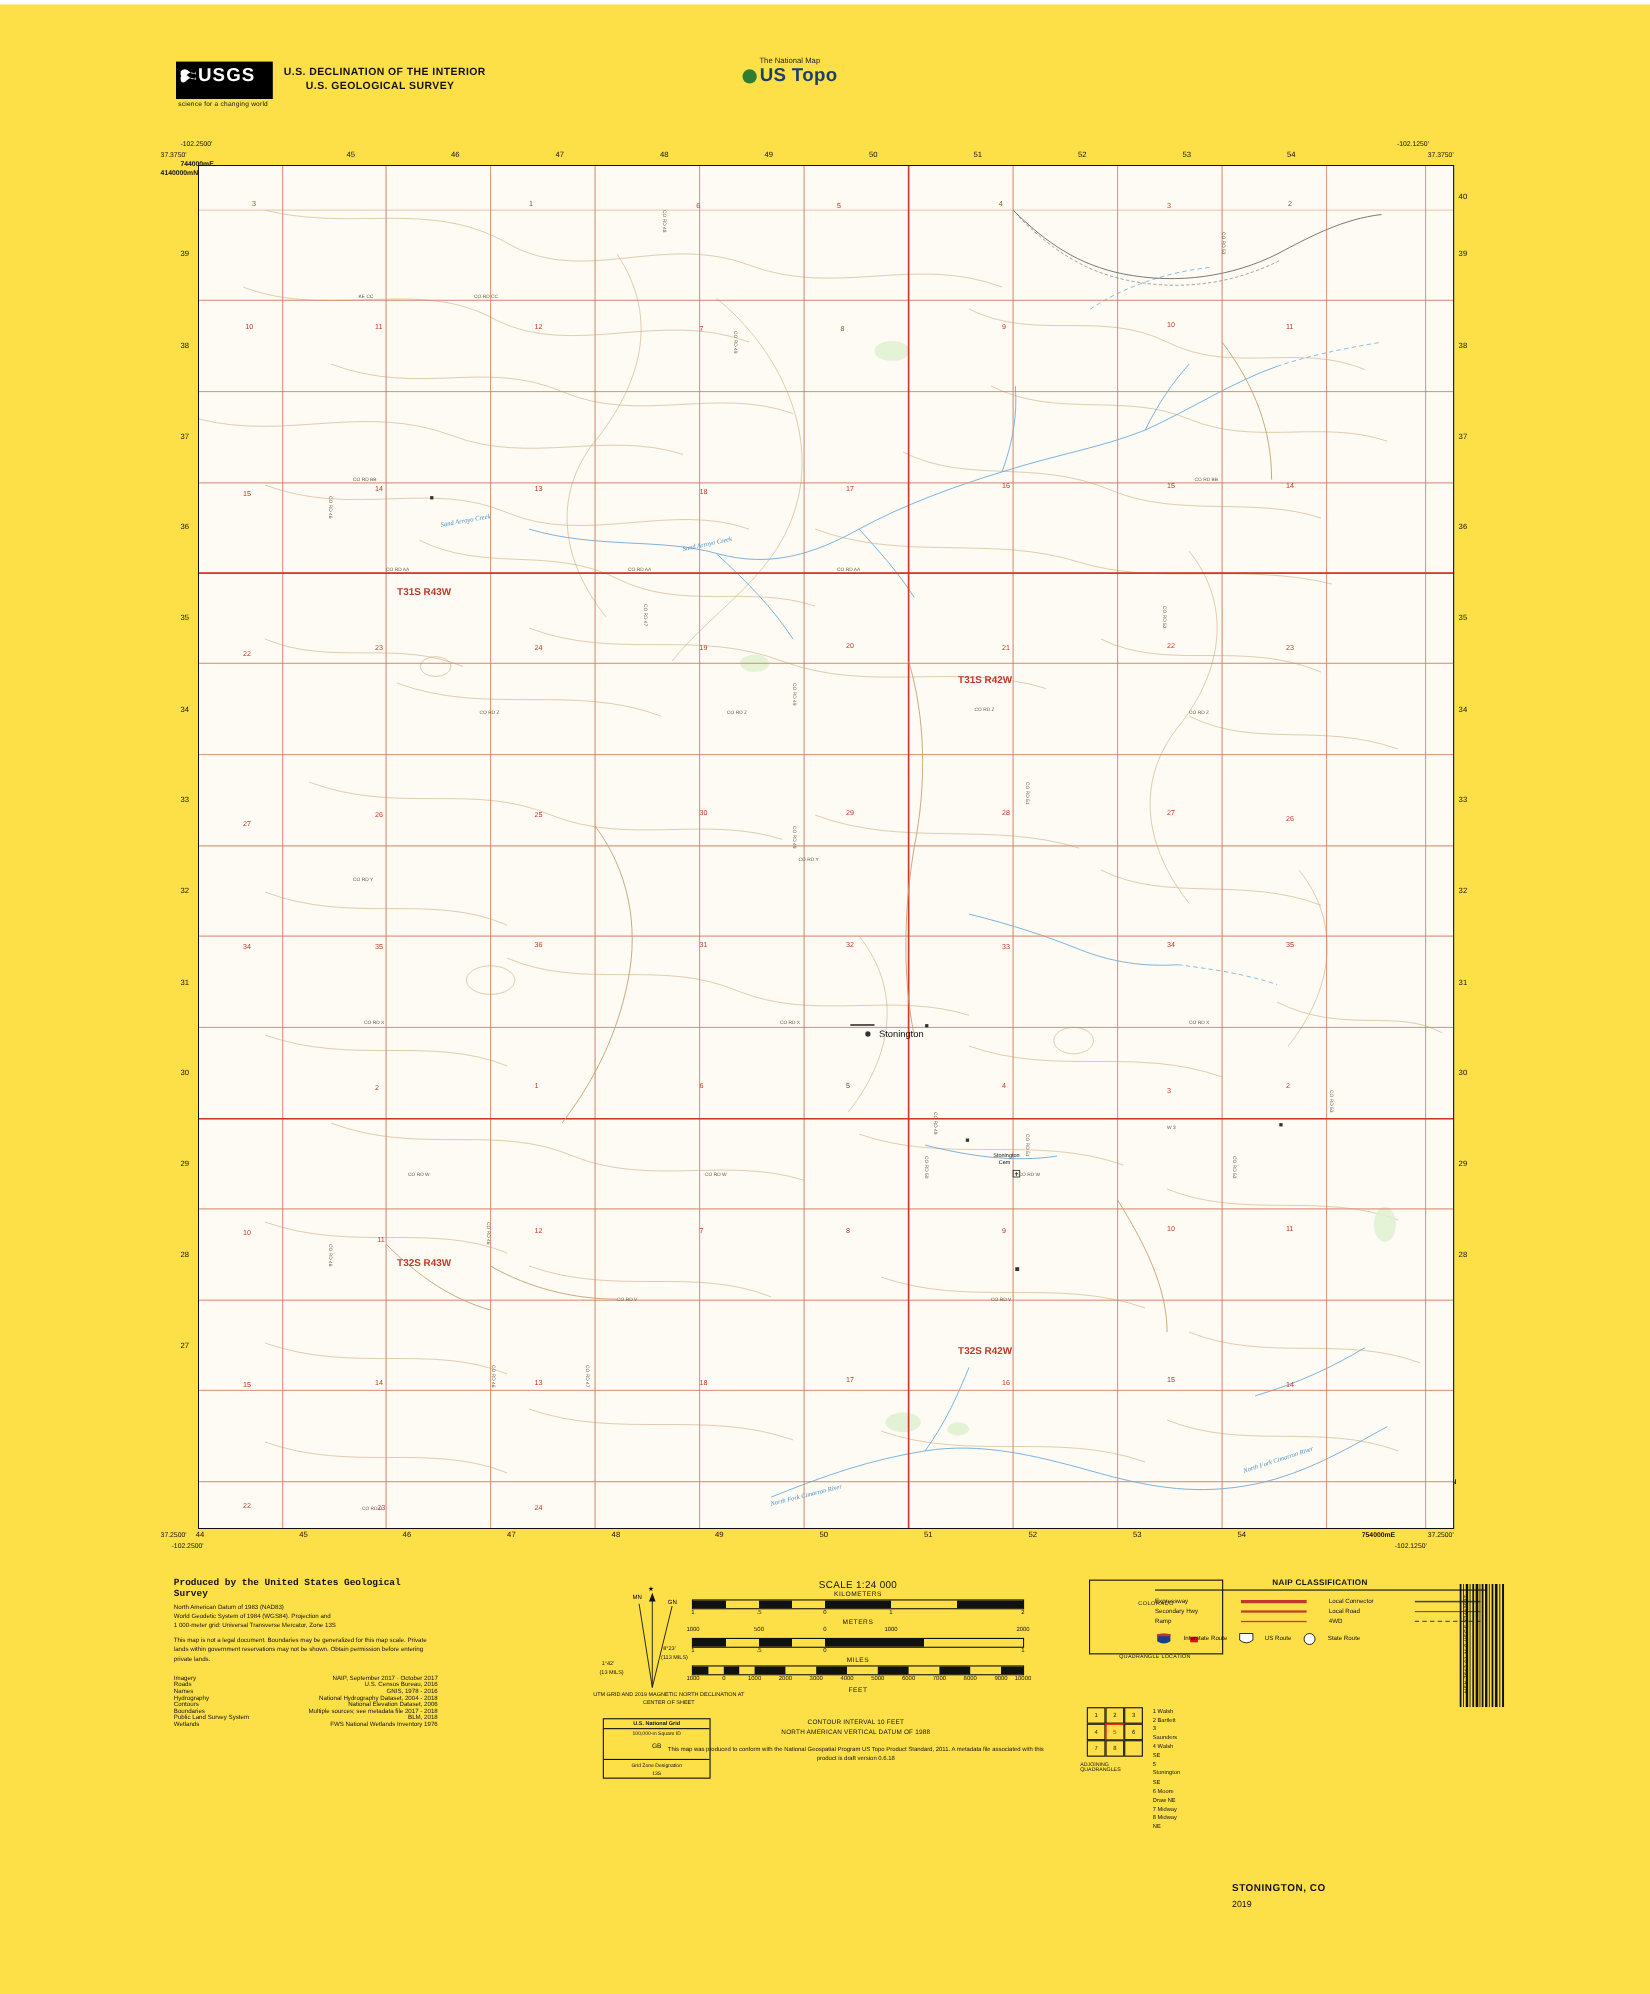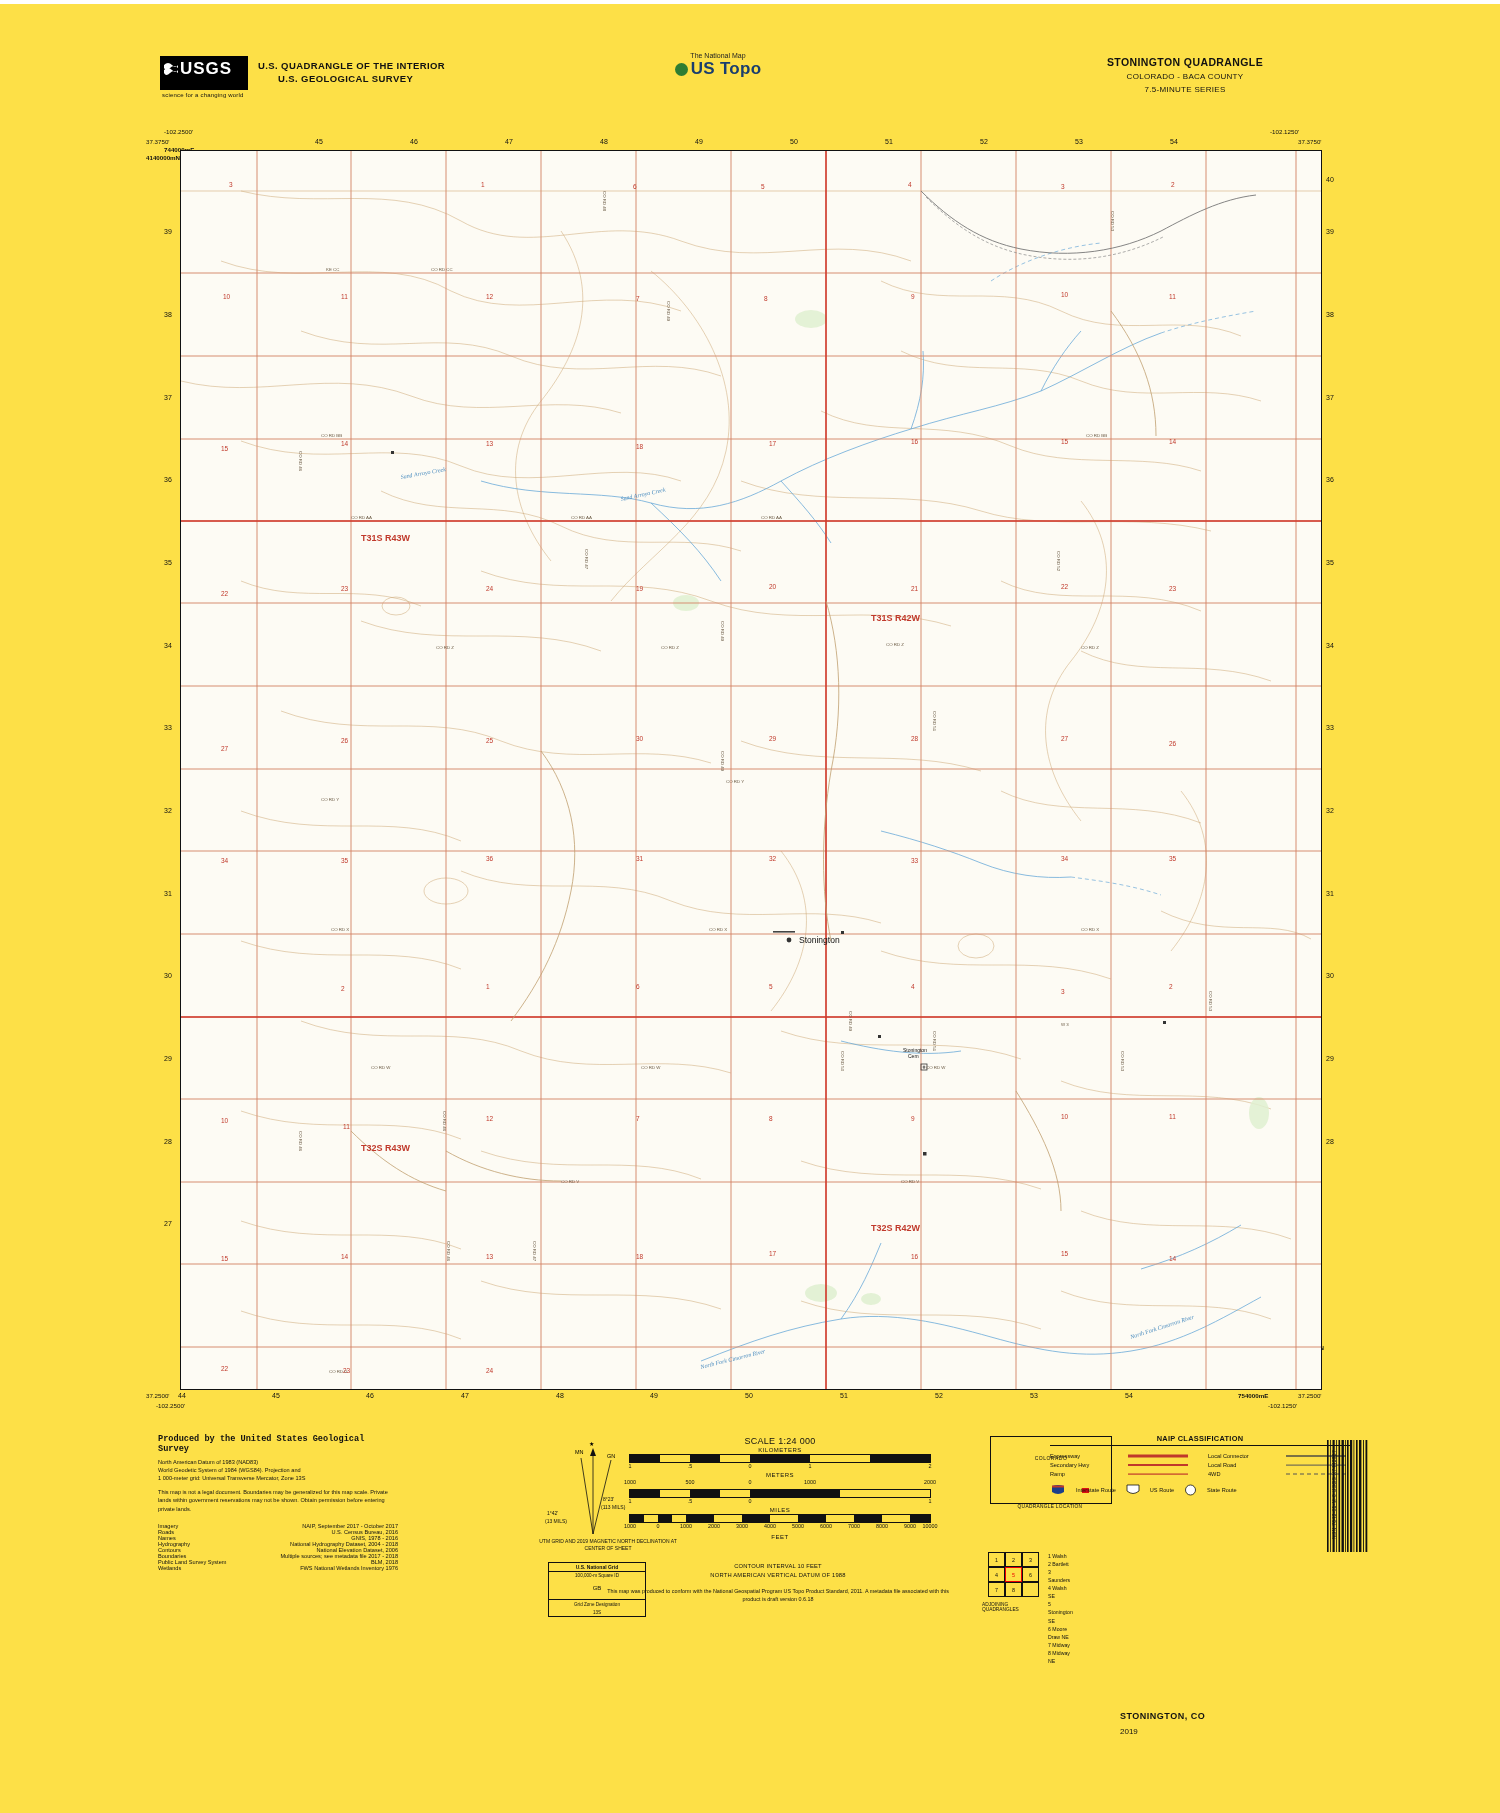--- a/index.html
+++ b/index.html
@@ -93,33 +93,28 @@
 
   <div class="header">
     <div class="usgs-logo">
       <svg class="wave" viewBox="0 0 14 16">
         <path d="M0 4 Q4 0 8 4 T14 4 L14 7 Q10 3 6 7 T0 7 Z" fill="#fff"></path>
         <path d="M0 9 Q4 5 8 9 T14 9 L14 12 Q10 8 6 12 T0 12 Z" fill="#fff"></path>
       </svg>
       <div class="usgs-text">USGS</div>
     </div>
     <div class="usgs-tag">science for a changing world</div>
-    <div class="dept">U.S. QUADRANGLE OF THE INTERIOR</div>
+    <div class="dept">U.S. DECLINATION OF THE INTERIOR</div>
     <div class="survey">U.S. GEOLOGICAL SURVEY</div>
 
     <div class="tnm">
       <div class="t1">The National Map</div>
       <div class="t2"><span class="globe"></span><span>US Topo</span></div>
     </div>
 
-    <div class="quad">
-      <div class="q1">STONINGTON QUADRANGLE</div>
-      <div class="q2">COLORADO - BACA COUNTY</div>
-      <div class="q3">7.5-MINUTE SERIES</div>
-    </div>
   </div>
 
   <div class="mapwrap">
 
     <div class="corner-lab" style="left:-4px;top:4px;">37.3750'</div>
     <div class="corner-lab" style="left:14px;top:-6px;">-102.2500'</div>
     <div class="corner-lab" style="left:1148px;top:4px;">37.3750'</div>
     <div class="corner-lab" style="left:1120px;top:-6px;">-102.1250'</div>
     <div class="corner-lab" style="left:-4px;top:1258px;">37.2500'</div>
     <div class="corner-lab" style="left:6px;top:1268px;">-102.2500'</div>

